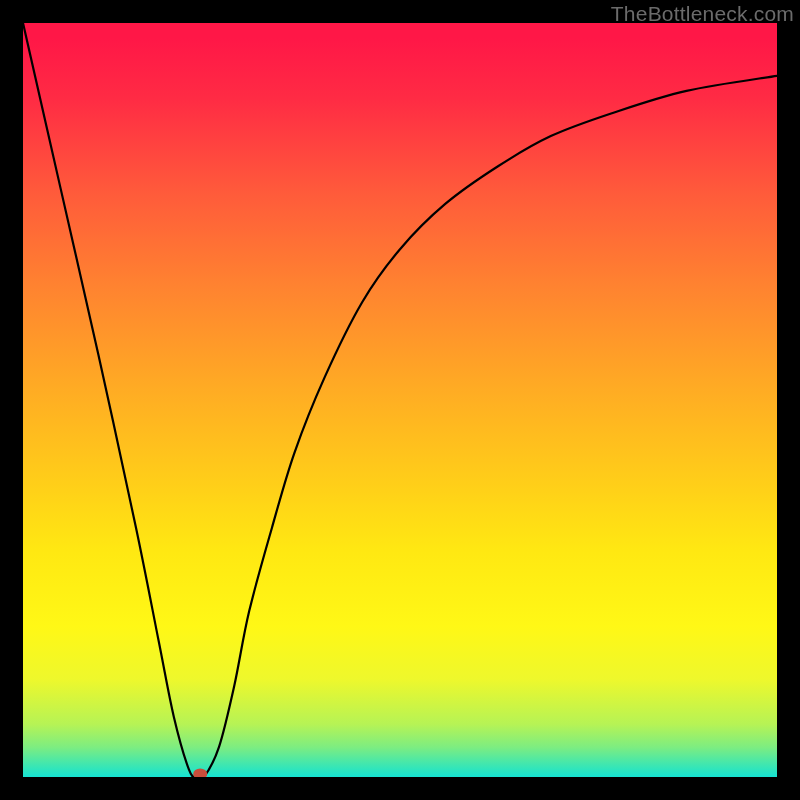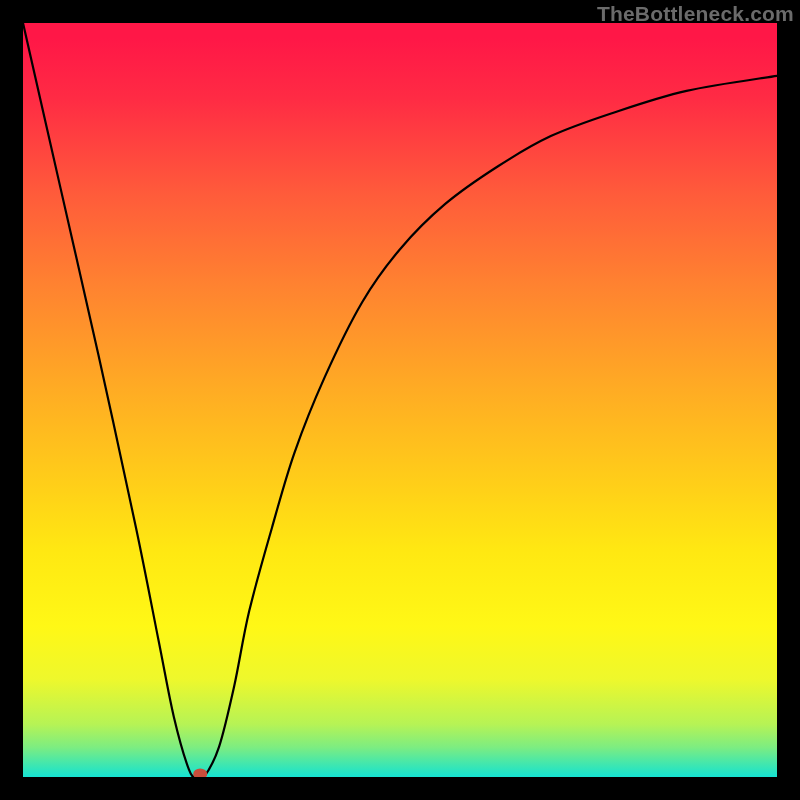--- a/index.html
+++ b/index.html
@@ -54,21 +54,21 @@
     left: 0; top: 0;
     width: 100%;
     height: 100%;
   }
   .watermark {
     position: absolute;
     top: 2px;
     right: 6px;
     color: #6b6b6b;
     font-size: 21px;
-    font-weight: 700;
+    font-weight: 400;
     letter-spacing: 0.2px;
   }
 </style>
 </head>
 <body>
 
 <div class="frame">
 
   <div class="plot-area">
     <div class="gradient-bg"></div>

